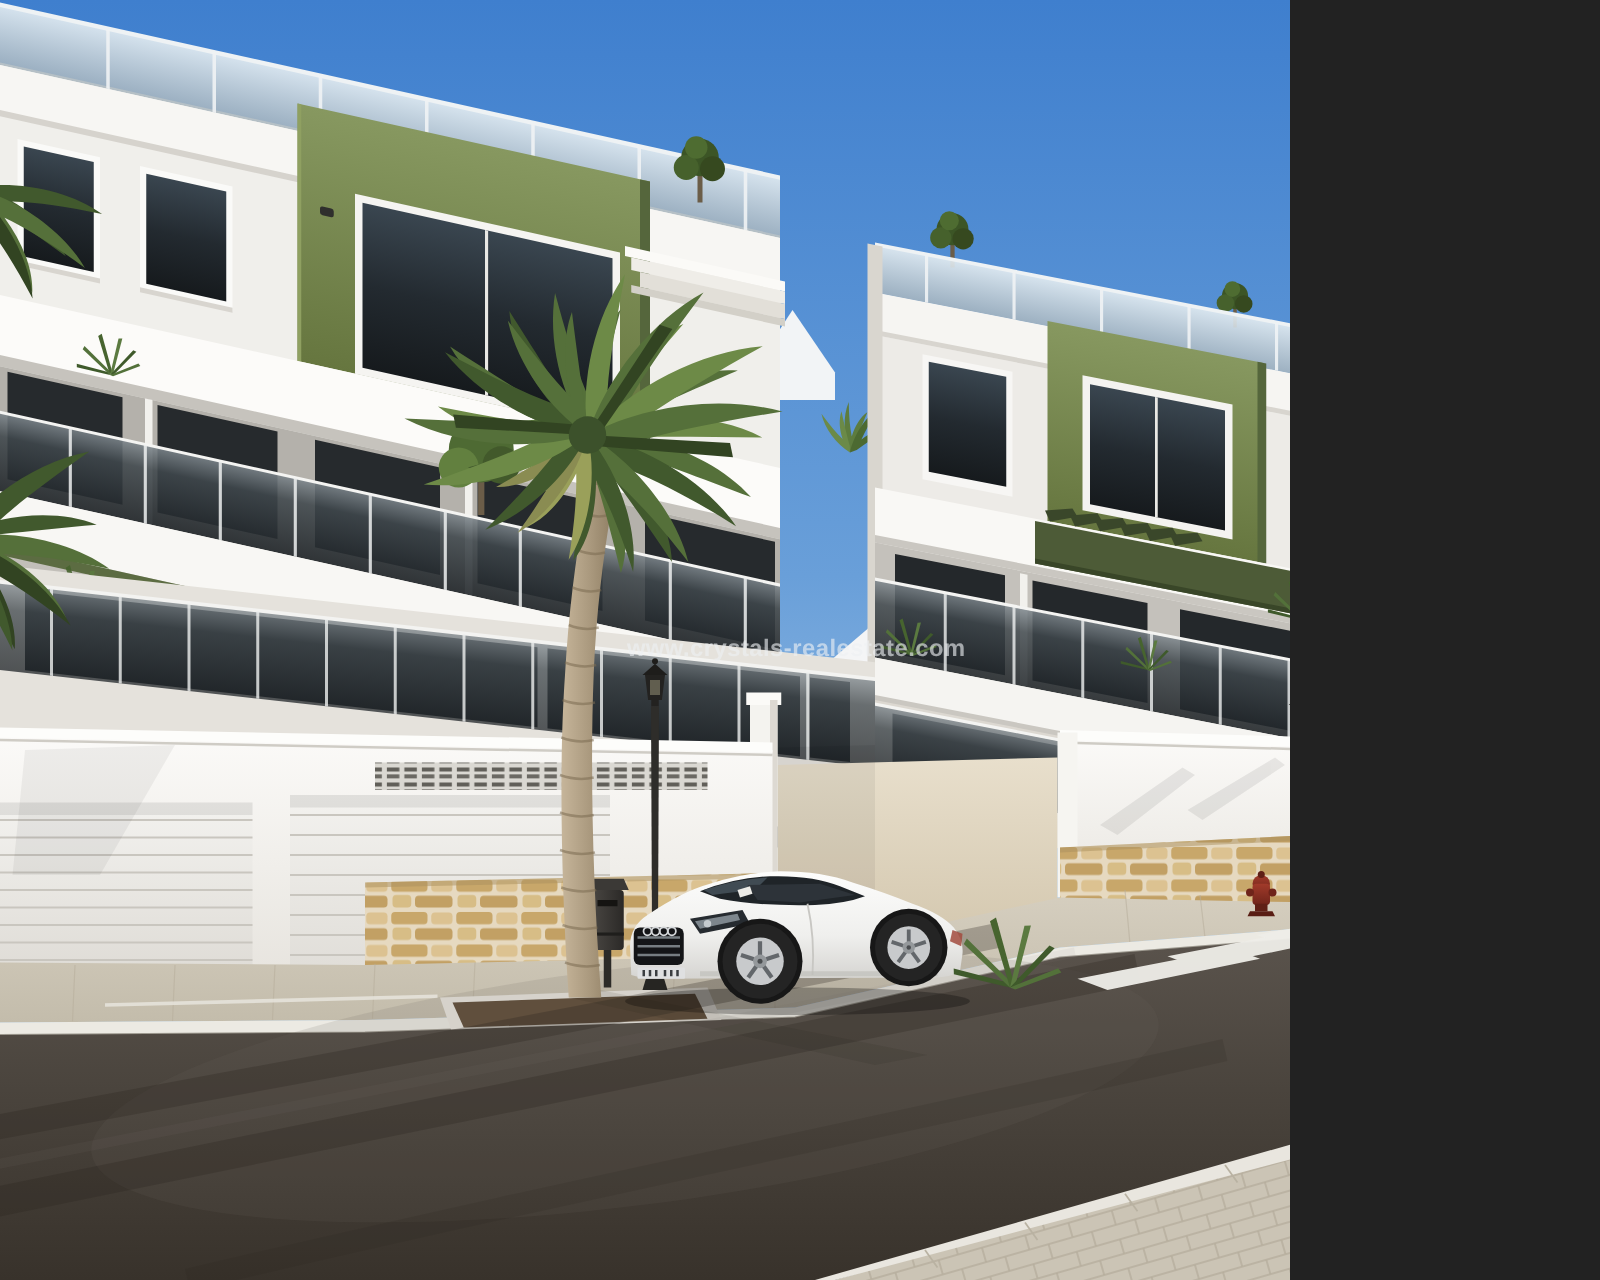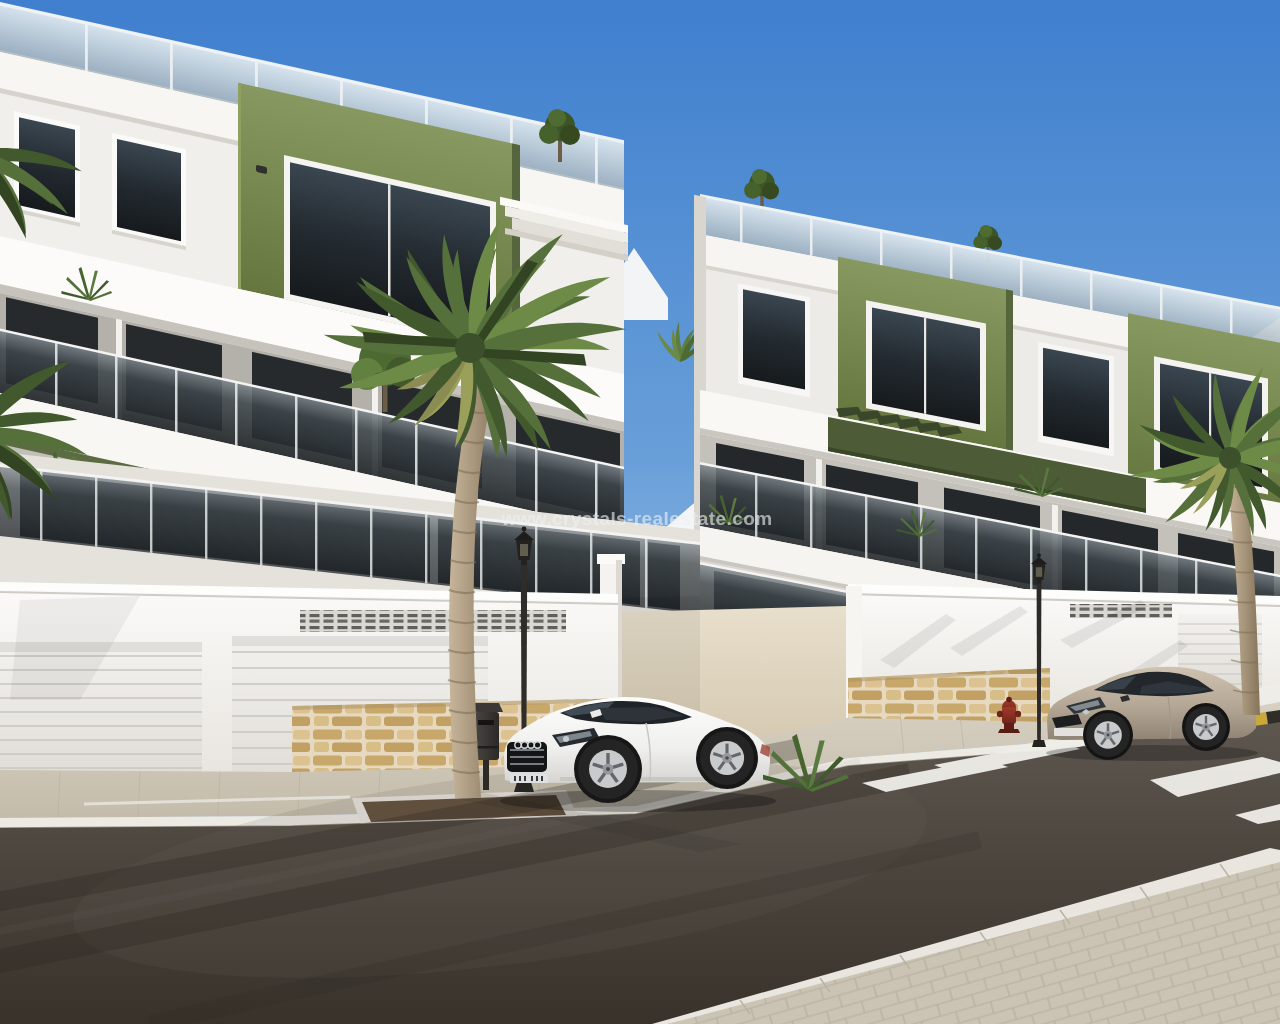--- a/index.html
+++ b/index.html
@@ -1,16 +1,16 @@
 <!DOCTYPE html>
 <html><head>
 <meta charset="utf-8">
 <style>
   html,body{margin:0;padding:0;background:#222;}
-  .stage{position:relative;width:1280px;height:1024px;overflow:hidden;font-family:"Liberation Sans",sans-serif;}
+  .stage{position:relative;width:1032px;height:1024px;overflow:hidden;font-family:"Liberation Sans",sans-serif;}
   .stage svg{display:block;width:1280px;height:1024px;}
   .wm{font-family:"Liberation Sans",sans-serif;font-weight:bold;font-size:19px;letter-spacing:.4px;
       fill:#eef1f4;opacity:.62;}
 </style>
 </head>
 <body>
 
 <div class="stage">
 <svg viewBox="0 0 1280 1024" xmlns="http://www.w3.org/2000/svg">
 <defs>

